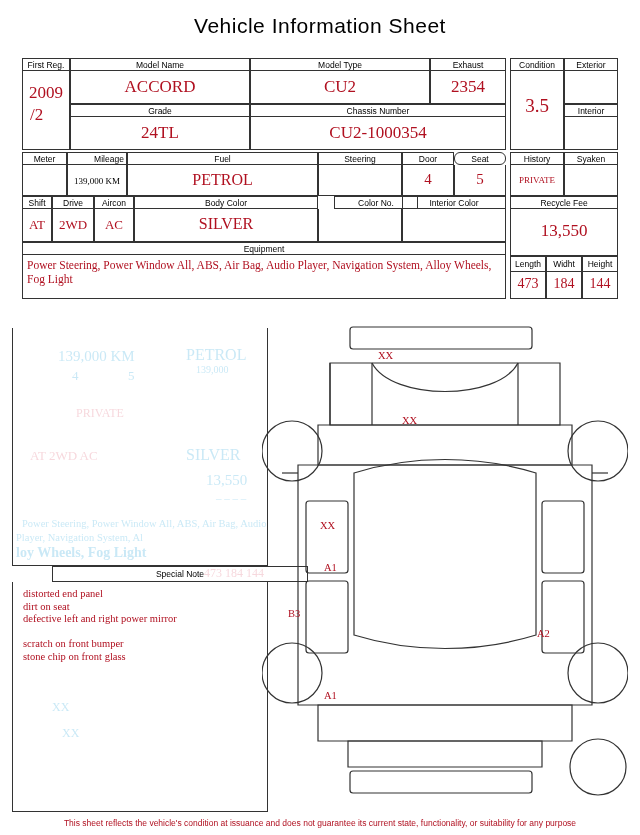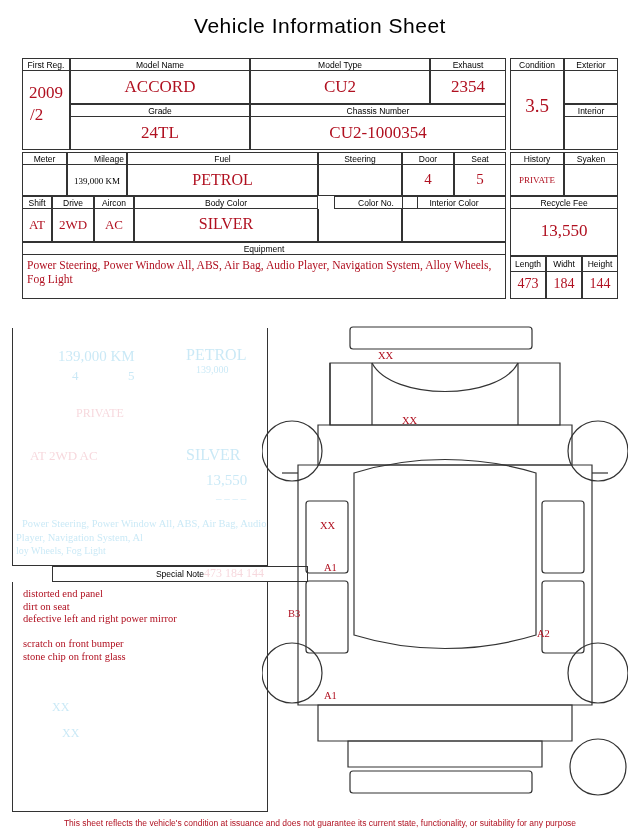--- a/index.html
+++ b/index.html
@@ -118,21 +118,21 @@
   </div>
   <div class="box" style="left:127px;top:152px;width:191px;height:13px;">
     <div class="lbl">Fuel</div>
   </div>
   <div class="box" style="left:318px;top:152px;width:84px;height:13px;">
     <div class="lbl">Steering</div>
   </div>
   <div class="box" style="left:402px;top:152px;width:52px;height:13px;">
     <div class="lbl">Door</div>
   </div>
-  <div class="box" style="left:454px;top:152px;width:52px;height:13px;">
+  <div class="box" style="left:454px;top:152px;width:52px;height:13px;border-radius:6px;">
     <div class="lbl">Seat</div>
   </div>
 
   <div class="box" style="left:22px;top:165px;width:45px;height:31px;border-top:none;">
     <div class="val" style="font-size:13px;margin-top:8px;"></div>
   </div>
   <div class="box" style="left:67px;top:165px;width:60px;height:31px;border-top:none;">
     <div class="val-blk" style="font-size:9px;margin-top:11px;">139,000 KM</div>
   </div>
   <div class="box" style="left:127px;top:165px;width:191px;height:31px;border-top:none;">
@@ -241,21 +241,21 @@
   <div class="ghost" style="left:196px;top:364px;font-size:10px;">139,000</div>
   <div class="ghost" style="left:72px;top:368px;font-size:13px;">4</div>
   <div class="ghost" style="left:128px;top:368px;font-size:13px;">5</div>
   <div class="ghost red" style="left:76px;top:406px;font-size:12px;">PRIVATE</div>
   <div class="ghost red" style="left:30px;top:448px;font-size:13px;">AT  2WD  AC</div>
   <div class="ghost" style="left:186px;top:446px;font-size:16px;">SILVER</div>
   <div class="ghost" style="left:206px;top:472px;font-size:15px;">13,550</div>
   <div class="ghost" style="left:216px;top:492px;font-size:11px;">– – – –</div>
   <div class="ghost" style="left:22px;top:518px;font-size:10.5px;">Power Steering, Power Window  All, ABS, Air Bag, Audio</div>
   <div class="ghost" style="left:16px;top:532px;font-size:10.5px;">Player, Navigation System, Al</div>
-  <div class="ghost" style="left:16px;top:545px;font-size:10px;">loy Wheels, Fog Light</div>
+  <div class="ghost" style="left:16px;top:545px;font-size:14px;font-weight:bold;">loy Wheels, Fog Light</div>
   <div class="ghost red" style="left:204px;top:566px;font-size:12px;">473  184  144</div>
   <div class="ghost" style="left:52px;top:700px;font-size:12px;">XX</div>
   <div class="ghost" style="left:62px;top:726px;font-size:12px;">XX</div>
 
   <div class="box" style="left:12px;top:566px;width:256px;height:16px;margin-left:40px;">
     <div class="lbl" style="line-height:15px;">Special Note</div>
   </div>
   <div class="box" style="left:12px;top:582px;width:256px;height:230px;border-top:none;">
     <div id="special-note-list" style="padding:6px 6px 0 10px;text-align:left;">
         <div class="note-line">distorted end panel</div>

